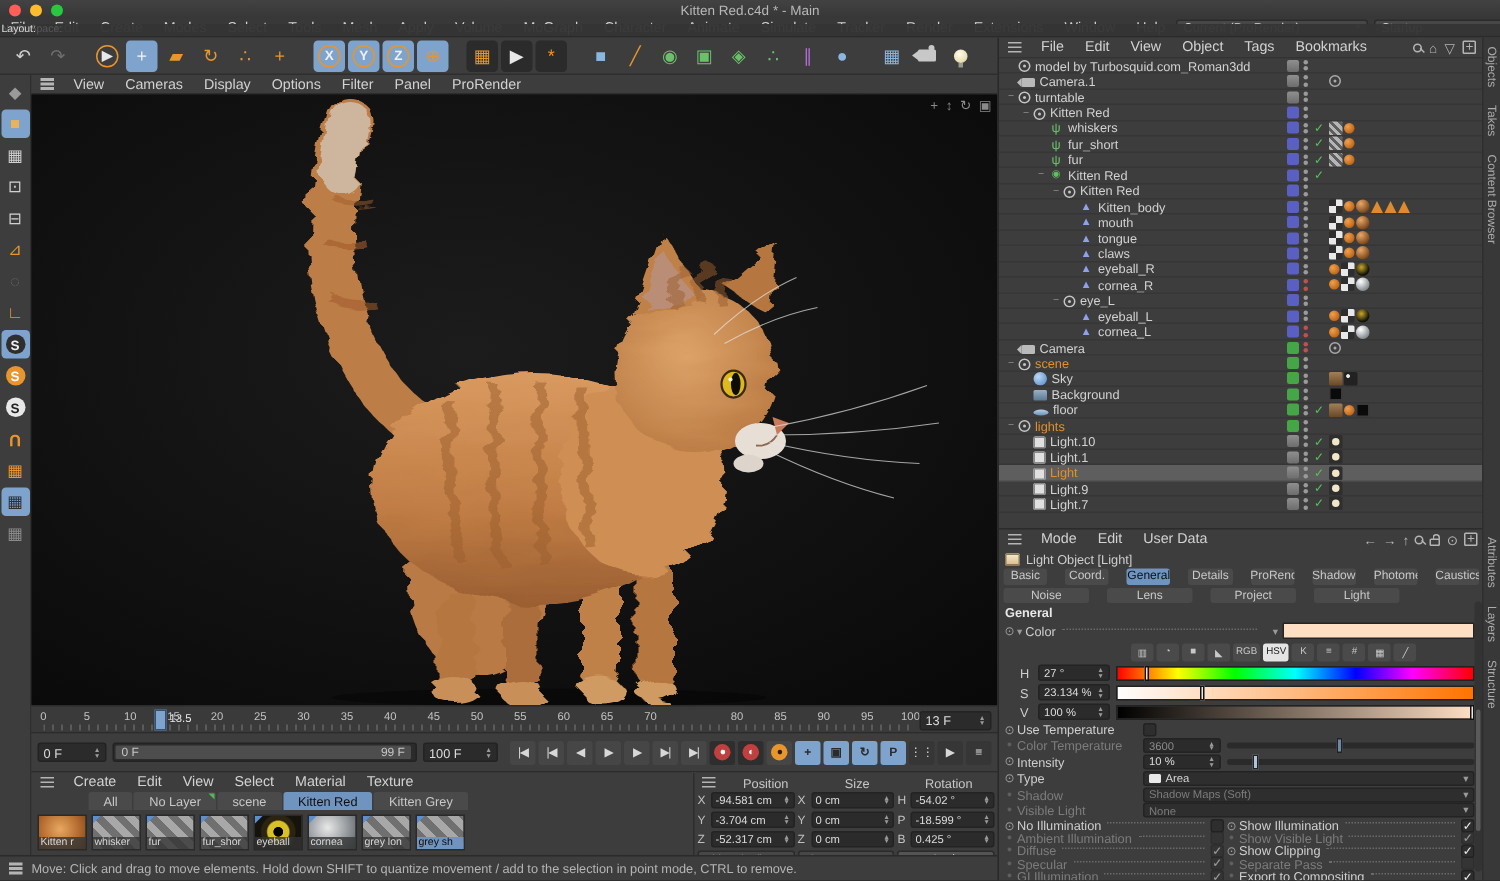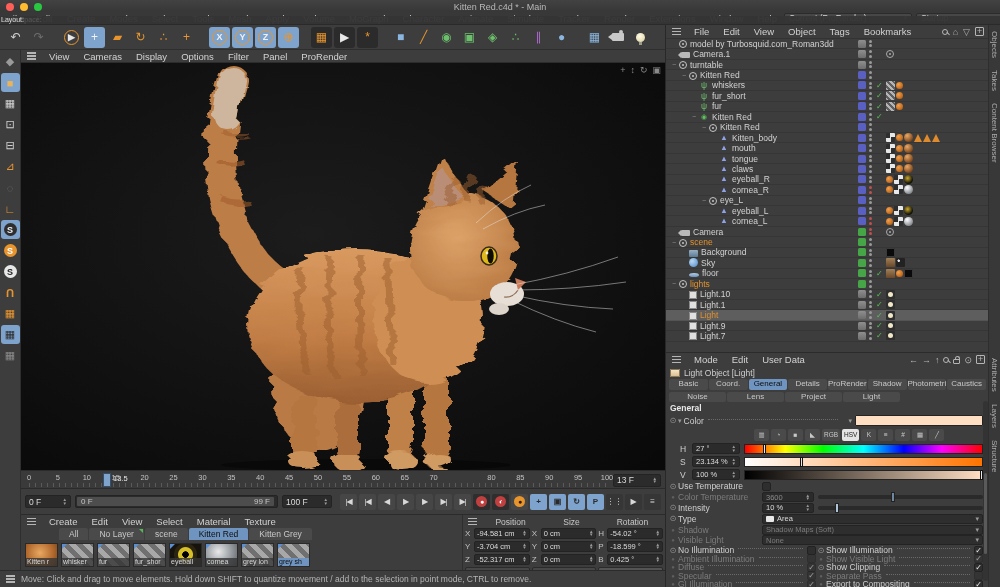--- a/index.html
+++ b/index.html
@@ -214,21 +214,21 @@
 
   
   .attr { position:absolute; left:0; top:327px; width:323px; height:235px; background:#3d3d3d;
           border-top:1px solid #2b2b2b; font-size:8.5px; overflow:hidden; }
   .attr-header { height:13px; display:flex; align-items:center; font-size:9.5px; }
   .attr-hicons { margin-left:auto; display:flex; align-items:center; gap:4px; padding-right:4px; }
   .attr-hicons .g { color:#b5b5b5; font-size:9px; }
   .attr-title { height:13px; display:flex; align-items:center; padding-left:4px; gap:4px; }
   .lighticon { width:10px; height:8px; background:linear-gradient(#f8ecd0,#d8b988); border-radius:1px;
                box-shadow:inset 0 0 0 1px #8a7a5a; }
-  .attr-tabs { display:flex; gap:1px; padding:0 3px; height:11px; }
+  .attr-tabs { display:flex; gap:12px; padding:0 3px; height:11px; }
   .atab { flex:1; background:#4a4a4a; border-radius:2px; font-size:8px; color:#c8c8c8; text-align:center;
           line-height:10px; white-space:nowrap; overflow:hidden; }
   .atab.active { background:#6f94bf; color:#0e0e0e; }
   .attr-tabs.r2 { margin-top:1px;align-items:flex-end; }
   .attr-tabs.r2 .atab { flex:0 0 57px; }
   .section { height:12px; line-height:12px; font-weight:bold; color:#e8e8e8; padding-left:4px; font-size:8.5px; }
   .arow { display:flex; align-items:center; height:10.8px; padding:0 6px 0 2px; }
   .anim { color:#9a9a9a; font-size:8px; width:10px; text-align:center; flex:none; }
   .anim.dim { color:#5f5f5f; font-size:6px; }
   .albl { color:#cfcfcf; white-space:nowrap; }
@@ -1203,53 +1203,53 @@
               <i></i>
             </span>
             <span class="chk"></span>
           </span>
           <span class="ot-tags"></span>
         </div>
         <div class="otree-row">
           <span class="ot-name">
             <span style="width: 14px; flex: 0 0 auto;"></span>
             <span class="ot-exp"></span>
+            <span class="ti ti-sky"></span>
+            <span class="ot-label">Sky</span>
+          </span>
+          <span class="ot-state">
+            <span class="sq sq-green"></span>
+            <span class="vdots">
+              <i></i>
+              <i></i>
+            </span>
+            <span class="chk"></span>
+          </span>
+          <span class="ot-tags">
+            <span class="tag tag-tex"></span>
+            <span class="tag tag-dark"></span>
+          </span>
+        </div>
+        <div class="otree-row">
+          <span class="ot-name">
+            <span style="width: 14px; flex: 0 0 auto;"></span>
+            <span class="ot-exp"></span>
             <span class="ti ti-background"></span>
             <span class="ot-label">Background</span>
           </span>
           <span class="ot-state">
             <span class="sq sq-green"></span>
             <span class="vdots">
               <i></i>
               <i></i>
             </span>
             <span class="chk"></span>
           </span>
           <span class="ot-tags">
             <span class="tag tag-black"></span>
-          </span>
-        </div>
-        <div class="otree-row">
-          <span class="ot-name">
-            <span style="width: 14px; flex: 0 0 auto;"></span>
-            <span class="ot-exp"></span>
-            <span class="ti ti-sky"></span>
-            <span class="ot-label">Sky</span>
-          </span>
-          <span class="ot-state">
-            <span class="sq sq-green"></span>
-            <span class="vdots">
-              <i></i>
-              <i></i>
-            </span>
-            <span class="chk"></span>
-          </span>
-          <span class="ot-tags">
-            <span class="tag tag-tex"></span>
-            <span class="tag tag-dark"></span>
           </span>
         </div>
         <div class="otree-row">
           <span class="ot-name">
             <span style="width: 14px; flex: 0 0 auto;"></span>
             <span class="ot-exp"></span>
             <span class="ti ti-floor"></span>
             <span class="ot-label">floor</span>
           </span>
           <span class="ot-state">

